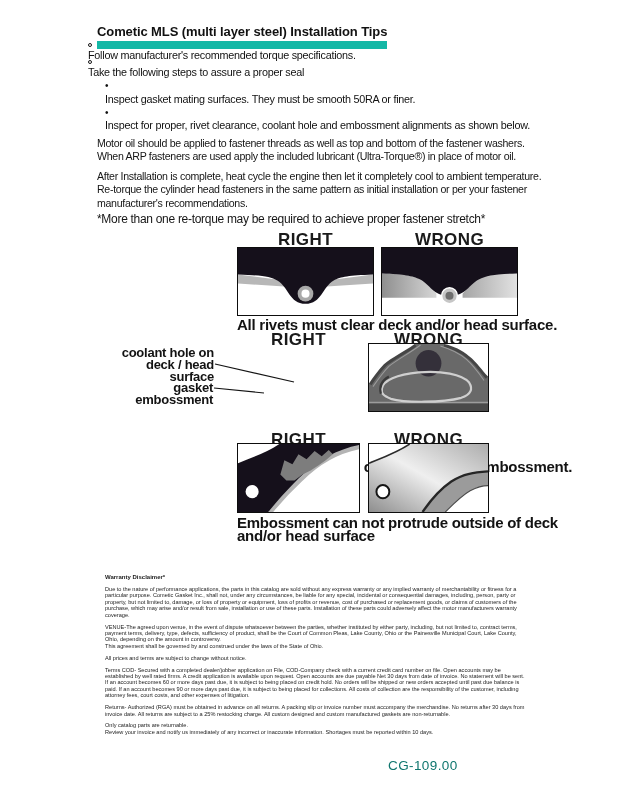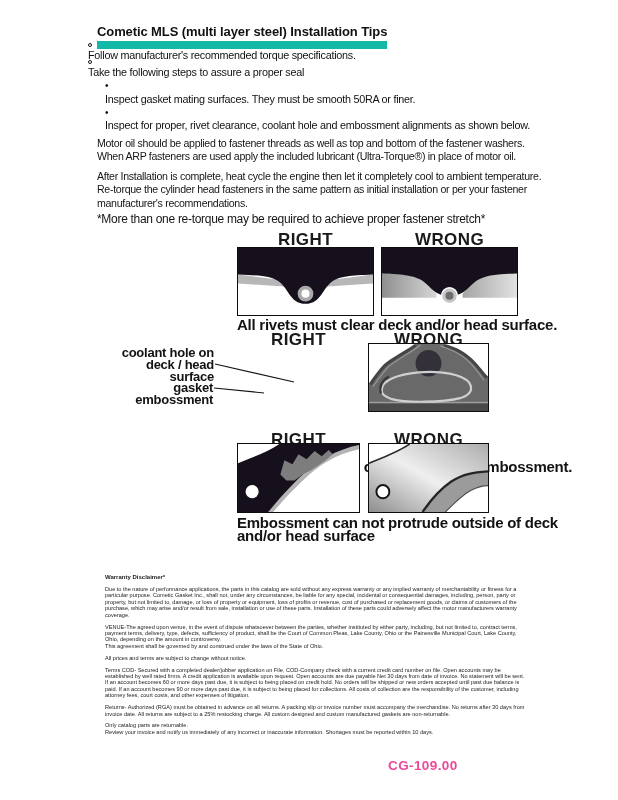--- a/index.html
+++ b/index.html
@@ -46,21 +46,21 @@
   .dg-box svg { display: block; width: 100%; height: 100%; }
   .caption { font-size: 15px; font-weight: 700; letter-spacing: -0.25px; color: #131313; white-space: pre-line; line-height: 12.5px; }
 
   .ann { font-size: 13px; font-weight: 700; letter-spacing: -0.25px; color: #131313; text-align: right; white-space: pre-line; line-height: 12px; }
 
   
   .warranty { left: 105px; top: 574px; width: 421px; color: #232323; }
   .warranty h4 { font-size: 6px; font-weight: 700; margin-bottom: 6px; letter-spacing: 0; }
   .warranty p { font-size: 5.6px; line-height: 6.4px; margin-bottom: 5.5px; white-space: pre-line; letter-spacing: 0; }
 
-  .footer-code { left: 388px; top: 758px; font-size: 13.5px; letter-spacing: 0.4px; color: #ec4899; font-weight: bold; }
+  .footer-code { left: 388px; top: 758px; font-size: 13.5px; letter-spacing: 0.4px; color: #0f766e; }
 </style>
 </head>
 <body>
 
 <div class="page">
 
   <h1 class="abs title">Cometic MLS (multi layer steel) Installation Tips</h1>
 
   <div class="abs bullets">
     <div class="b-row">

